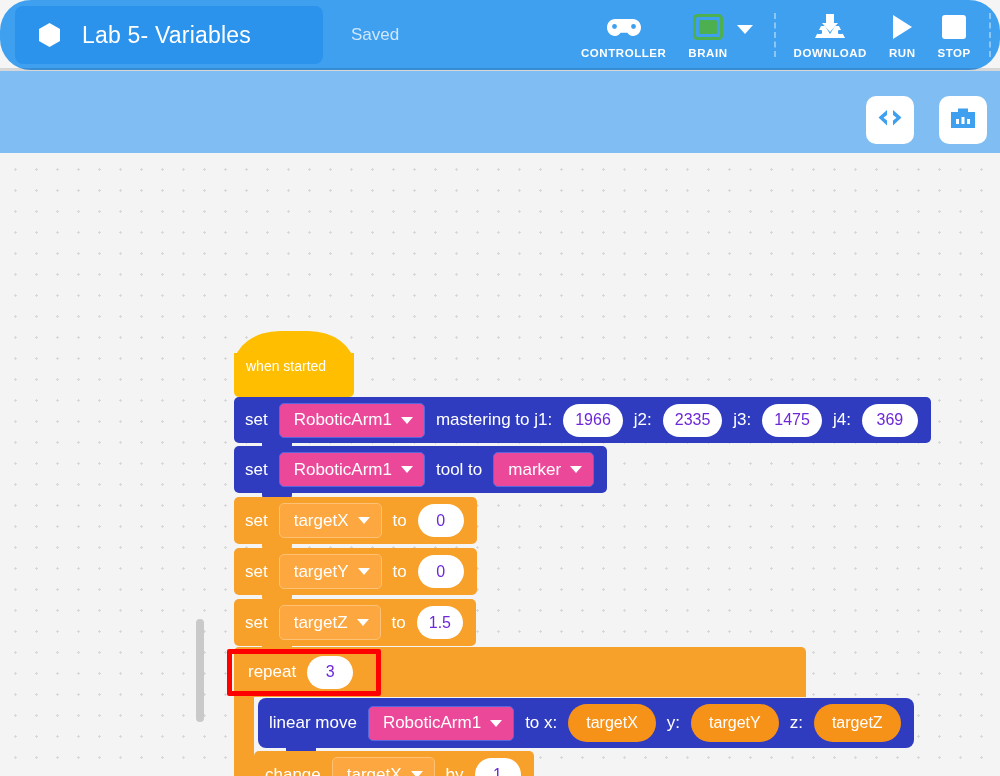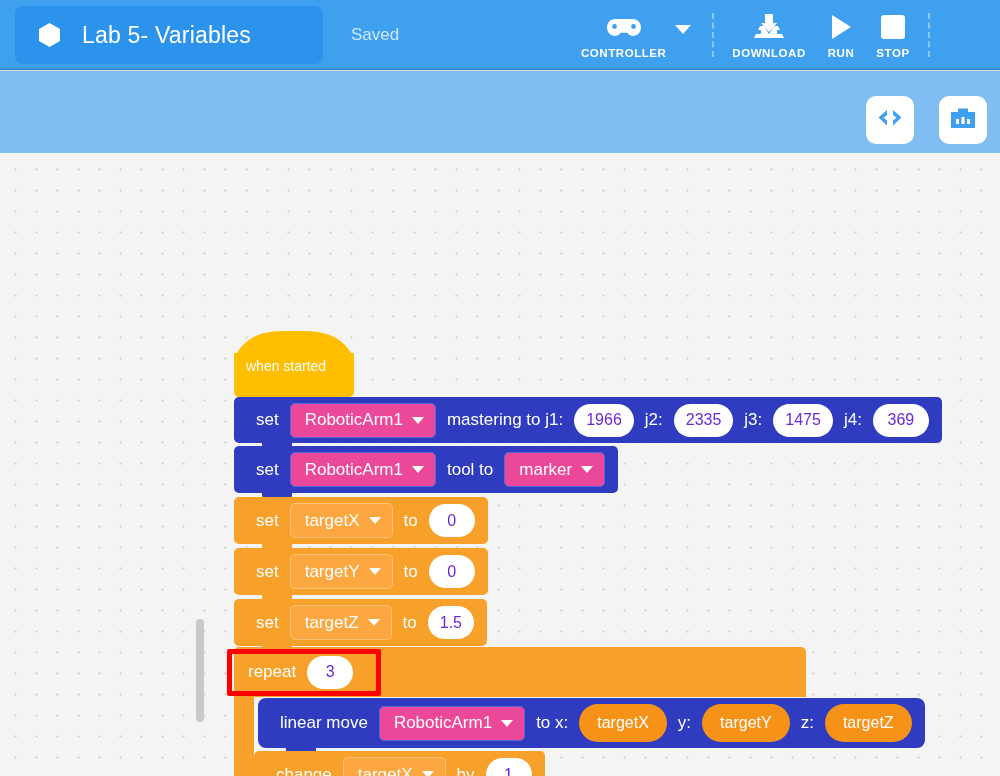--- a/index.html
+++ b/index.html
@@ -8,21 +8,21 @@
     font-family: "Liberation Sans", sans-serif;
     overflow: hidden;
     background: #f5f5f5;
   }
 
   
   .header {
     position: absolute; left: 0; top: 0;
     width: 1000px; height: 70px;
     background: #3fa0f0;
-    display: flex; align-items: center;
+    display: flex; align-items: center; border-radius: 31px;
   }
   .header-bottom-line {
     position: absolute; left: 0; top: 68px; width: 1000px; height: 3px;
     background: rgba(0,0,0,0.12);
   }
   .project-pill {
     margin-left: 15px;
     width: 308px; height: 58px;
     background: #2b93ec;
     border-radius: 8px;
@@ -153,21 +153,21 @@
   .notch {
     position: absolute;
     width: 30px; height: 9px;
     border-radius: 0 0 7px 7px;
     z-index: 8;
   }
 
   
   .stmt {
     border-radius: 5px;
-    padding-left: 22px; padding-right: 13px;
+    padding-left: 11px; padding-right: 13px;
     gap: 11px;
   }
 
   
   .dd {
     display: flex; align-items: center; gap: 9px;
     border-radius: 5px;
     padding: 0 11px 0 14px;
     height: 35px;
   }
@@ -251,20 +251,29 @@
     <span class="tb-icon">
       <svg width="34" height="22" viewBox="0 0 34 22">
         <path d="M8 3h18c4.5 0 8 3.8 8 8.5S30.5 20 26 20c-3 0-4.2-1.6-5.6-3.2h-6.8C12.2 18.4 11 20 8 20 3.5 20 0 16.2 0 11.5S3.5 3 8 3z" fill="#ffffff"></path>
         <circle cx="7.5" cy="10.5" r="2.4" fill="#3fa0f0"></circle>
         <circle cx="26.5" cy="10.5" r="2.4" fill="#3fa0f0"></circle>
       </svg>
     </span>
     <span class="tb-label">CONTROLLER</span>
   </div>
 
+  <div class="tb-item">
+    <span class="tb-icon">
+      <svg width="30" height="26" viewBox="0 0 30 26">
+        <rect x="1.5" y="1.5" width="27" height="23" rx="3" fill="none" stroke="#4caf50" stroke-width="3"></rect>
+        <rect x="6" y="6" width="18" height="14" rx="1.5" fill="#4caf50"></rect>
+      </svg>
+    </span>
+    <span class="tb-label">BRAIN</span>
+  </div>
   <div class="tb-item" style="padding:0 10px 0 0;">
     <span class="tb-caret"></span>
   </div>
 
   <div class="tb-divider"></div>
 
   <div class="tb-item">
     <span class="tb-icon">
       <svg width="34" height="26" viewBox="0 0 34 26">
         <rect x="13" y="0" width="8" height="10" fill="#ffffff"></rect>

